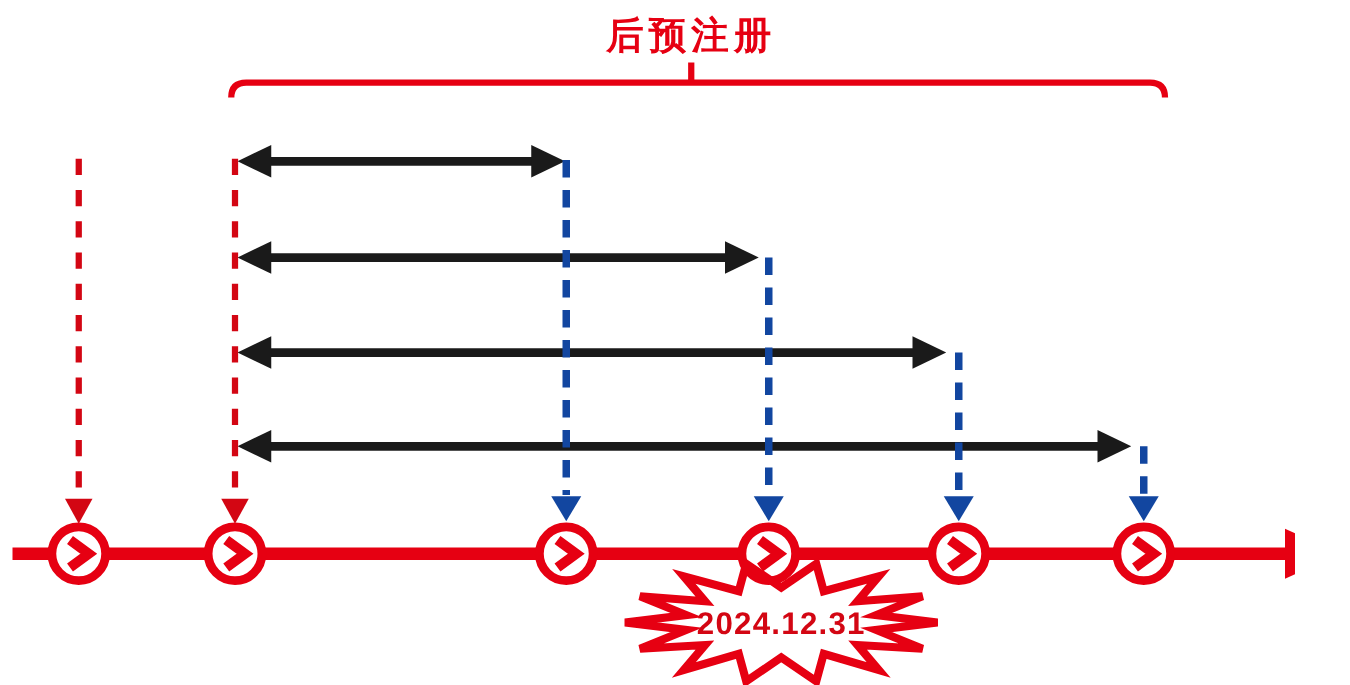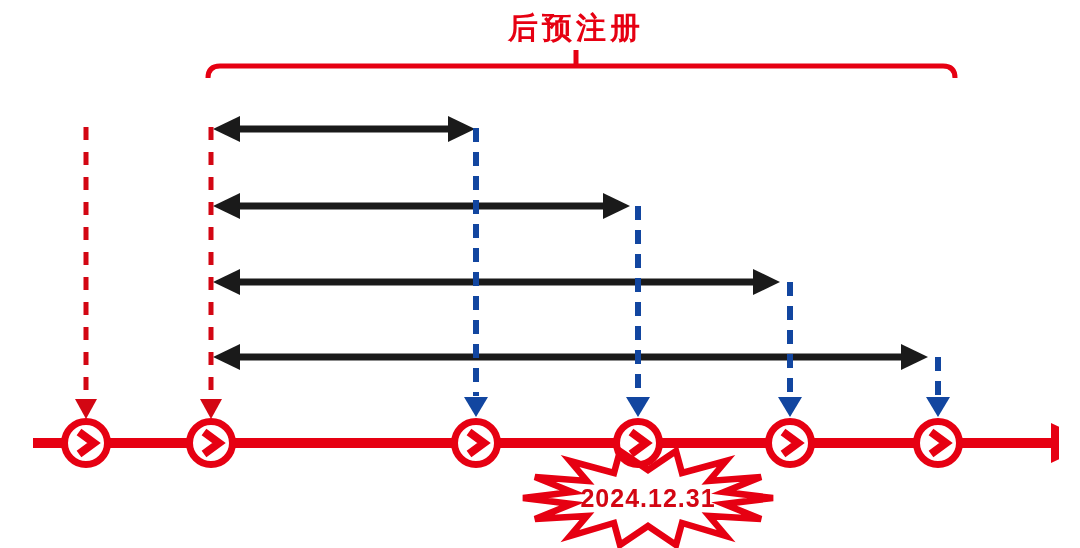--- a/index.html
+++ b/index.html
@@ -7,21 +7,20 @@
     padding: 0;
     background: #ffffff;
   }
   .canvas {
     position: relative;
     width: 1036px;
     height: 548px;
     background: var(--color-background, #ffffff);
     overflow: hidden;
     font-family: "Liberation Sans", sans-serif;
-    margin-left: 23px;
   }
   svg { display: block; }
 
   .phase-label {
     fill: var(--color-primary_red, #e60012);
     font-family: "Liberation Sans", sans-serif;
     font-size: 30px;
     font-weight: bold;
     letter-spacing: 4px;
     text-anchor: middle;

